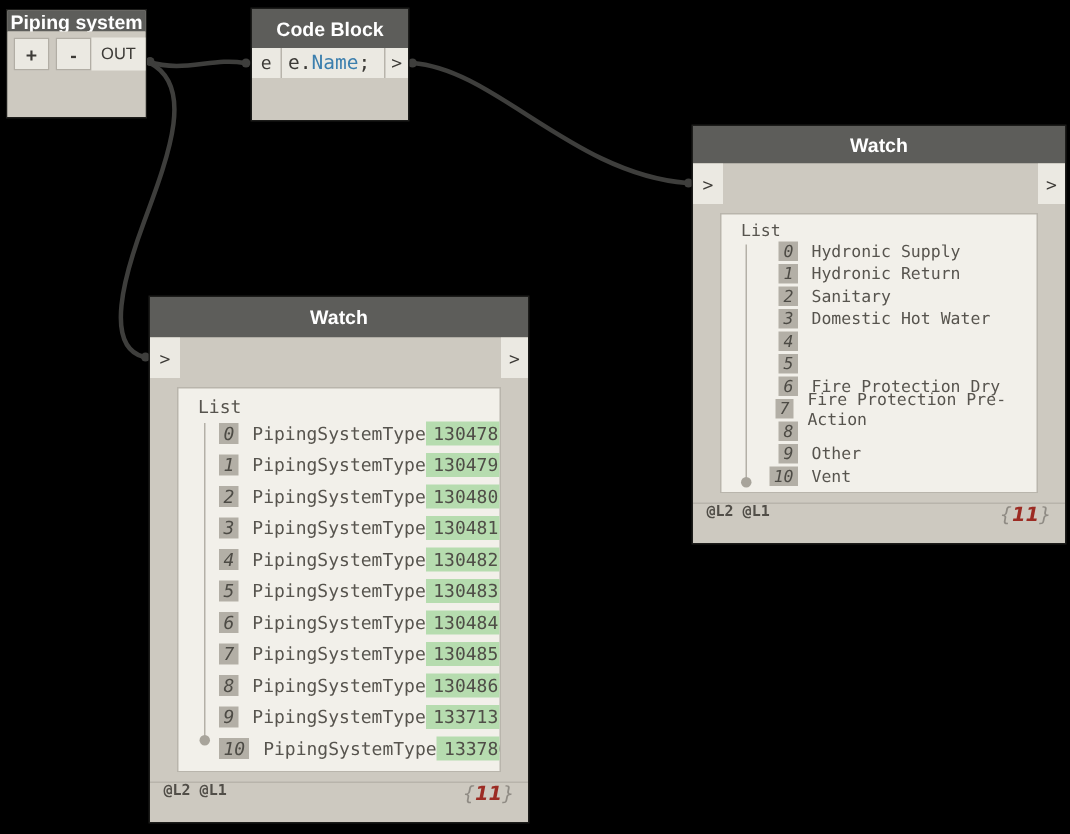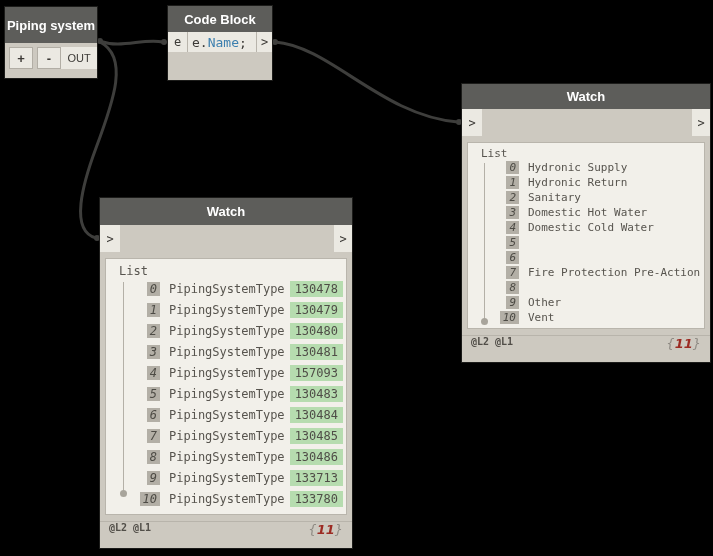--- a/index.html
+++ b/index.html
@@ -21,21 +21,21 @@
   .portrow { display:flex; background:#cdc9c0; flex:none; align-items:stretch; }
   .port {
     background:#ebe9e2; color:#3c3a36;
     font:12px "DejaVu Sans Mono", monospace;
     display:flex; align-items:center; justify-content:center; flex:none;
   }
   .portspace { flex:1; }
 
   
   #piping { left:5px; top:7px; width:92px; height:71px; }
-  #piping .node-header { height:36px;text-align:right; }
+  #piping .node-header { height:14px;text-align:right; }
   #piping .pbody { position:relative; flex:1; background:#cdc9c0; }
   .pbtn {
     position:absolute; top:4px; width:24px; height:22px;
     background:#ebe9e2; border:1px solid #b2aea5; box-sizing:border-box;
     display:flex; align-items:center; justify-content:center;
     font:bold 13px "Liberation Sans", sans-serif; color:#3c3a36;
   }
   #piping .plus { left:4px; }
   #piping .minus { left:32px; }
   #piping .outport { position:absolute; right:0; top:4px; width:36px; height:22px; font-size:11px; font-family:"Liberation Sans",sans-serif; }
@@ -51,21 +51,21 @@
     padding-left:4px; font:13px "DejaVu Sans Mono", monospace; color:#3c3a36;
   }
   .tok.prop { color:#3c7fae; }
   #codeblock .cbody { flex:1; background:#cdc9c0; }
 
   
   .watch .node-header { height:26px; }
   .watch .portrow { height:27px; }
   .watch .port.in { width:20px; }
   .watch .port.out { width:18px; }
-  .watch .wbody { flex:1; padding:6px 5px; box-sizing:border-box; }
+  .watch .wbody { flex:1; padding:6px 18px; box-sizing:border-box; }
   .panel {
     position:relative; height:100%; box-sizing:border-box;
     background:#f2f0ea; border:1px solid #b9b5ac;
     font-family:"DejaVu Sans Mono", monospace; color:#57544e; overflow:hidden;
   }
   .watch .footer {
     flex:none; height:27px; background:#cdc9c0; border-top:1px solid #b8b4ab;
     display:flex; align-items:flex-start; padding:0 9px; box-sizing:border-box;
   }
   .lacing { font:bold 10px "DejaVu Sans Mono", monospace; color:#514e48; }
@@ -195,21 +195,21 @@
               </span>
               <span class="rlabel">PipingSystemType</span>
               <span class="rvalue">130481</span>
             </div>
 
             <div class="row">
               <span class="badgewrap">
                 <span class="badge">4</span>
               </span>
               <span class="rlabel">PipingSystemType</span>
-              <span class="rvalue">157093</span>
+              <span class="rvalue">130482</span>
             </div>
 
             <div class="row">
               <span class="badgewrap">
                 <span class="badge">5</span>
               </span>
               <span class="rlabel">PipingSystemType</span>
               <span class="rvalue">130483</span>
             </div>
 
@@ -301,33 +301,33 @@
               <span class="badgewrap">
                 <span class="badge">3</span>
               </span>
               <span class="rlabel">Domestic Hot Water</span>
             </div>
 
             <div class="row">
               <span class="badgewrap">
                 <span class="badge">4</span>
               </span>
-              <span class="rlabel">Domestic Cold Water</span>
             </div>
 
             <div class="row">
               <span class="badgewrap">
                 <span class="badge">5</span>
               </span>
             </div>
 
             <div class="row">
               <span class="badgewrap">
                 <span class="badge">6</span>
               </span>
+              <span class="rlabel">Fire Protection Dry</span>
             </div>
 
             <div class="row">
               <span class="badgewrap">
                 <span class="badge">7</span>
               </span>
               <span class="rlabel">Fire Protection Pre-Action</span>
             </div>
 
             <div class="row">

